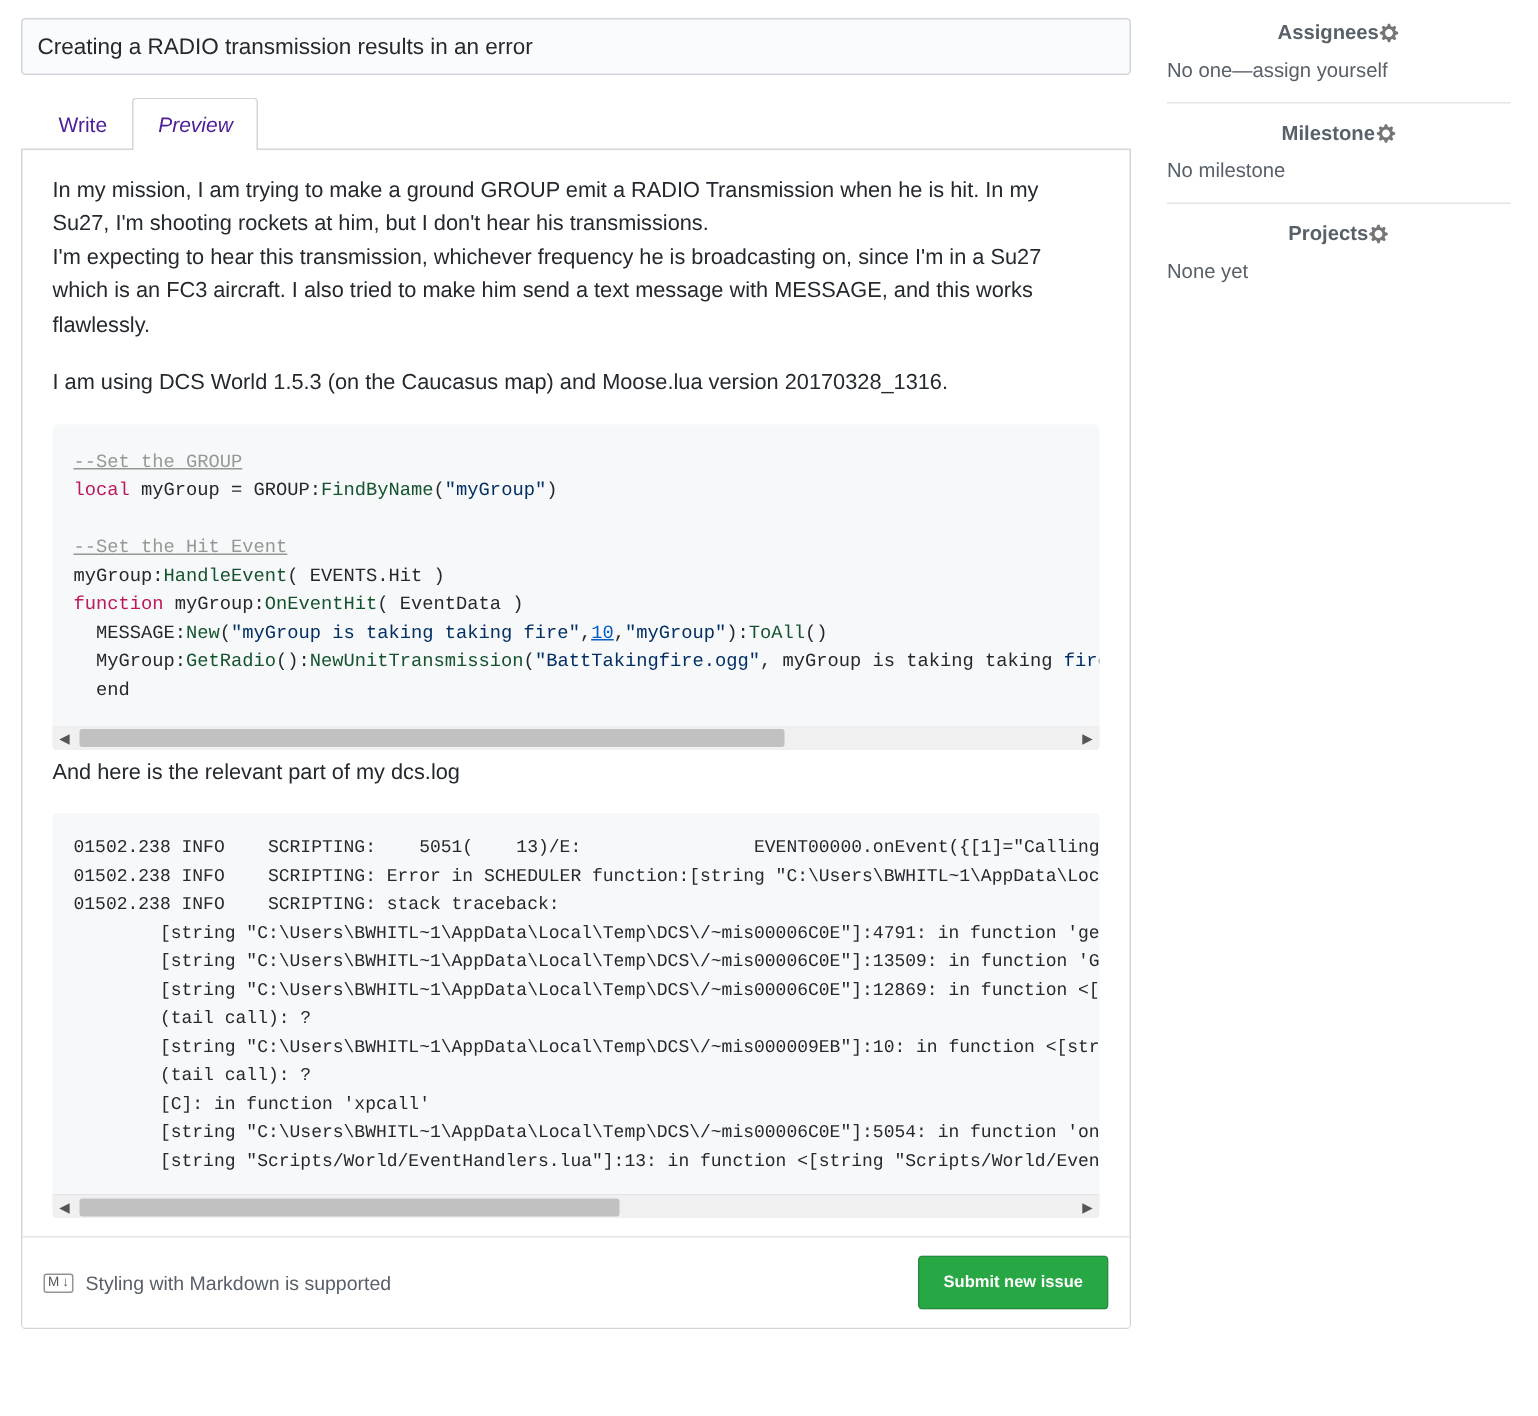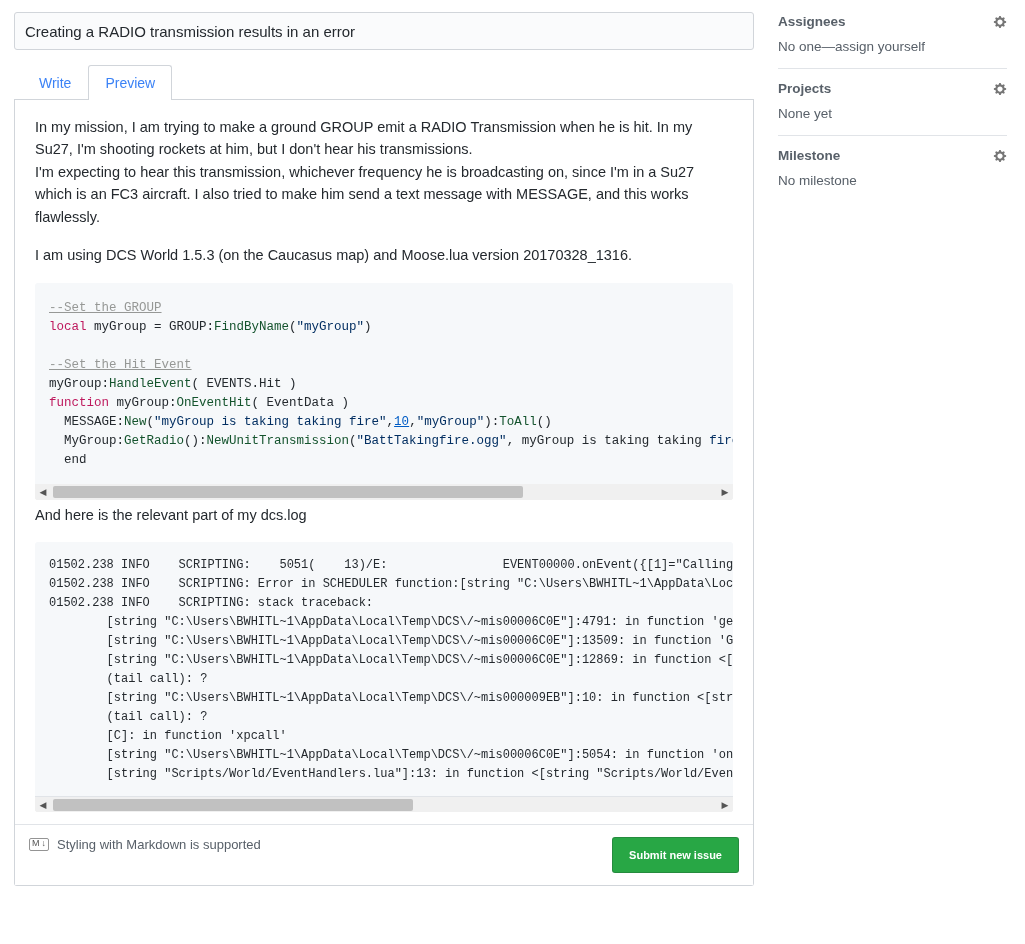--- a/index.html
+++ b/index.html
@@ -42,33 +42,34 @@
     margin-top: 14px;
     display: flex;
     align-items: flex-end;
     border-bottom: 1px solid #d1d5da;
     height: 36px;
     padding-left: 8px;
   }
   .tab {
     padding: 8px 16px 7px 16px;
     font-size: 14px;
-    color: #3b82f6;
+    color: #4c1d95;
     border: 1px solid transparent;
     border-bottom: none;
     border-radius: 3px 3px 0 0;
     margin-bottom: -1px;
     cursor: pointer;
     background: transparent;
     line-height: 19px;
   }
   .tab.active {
     background: #ffffff;
     border-color: #d1d5da;
     border-bottom-color: #ffffff;
+    font-style: italic;
   }
 
   .body-wrap {
     border: 1px solid #d1d5da;
     border-top: none;
     border-radius: 0 0 3px 3px;
     padding: 0 0 0 0;
     background: #fff;
   }
 
@@ -149,21 +150,21 @@
     margin: 18px 0 14px 0;
     font-size: 14.5px;
     color: #24292e;
   }
 
   
   .form-footer {
     border-top: 1px solid #e1e4e8;
     padding: 12px 14px;
     display: flex;
-    align-items: flex-start;
+    align-items: center;
     justify-content: space-between;
     background: #fff;
   }
   .markdown-note {
     display: flex;
     align-items: center;
     font-size: 13px;
     color: #586069;
   }
   .md-icon {
@@ -211,21 +212,21 @@
   }
   .side-section {
     border-bottom: 1px solid #e1e4e8;
     padding: 0 0 14px 0;
     margin-bottom: 12px;
   }
   .side-section:last-child { border-bottom: none; }
   .side-head {
     display: flex;
     align-items: center;
-    justify-content: space-between;
+    justify-content: center;
     margin-bottom: 10px;
   }
   .side-title {
     font-size: 13.5px;
     font-weight: bold;
     color: #586069;
   }
   .gear {
     width: 14px; height: 14px;
     color: #767676;
@@ -337,36 +338,36 @@
               <path d="M14 8.77v-1.6l-1.94-.64-.45-1.09.88-1.84-1.13-1.13-1.81.91-1.09-.45-.69-1.92h-1.6l-.63 1.94-1.11.45-1.84-.88-1.13 1.13.91 1.81-.45 1.09L0 7.23v1.59l1.94.64.45 1.09-.88 1.84 1.13 1.13 1.81-.91 1.09.45.69 1.92h1.59l.63-1.94 1.11-.45 1.84.88 1.13-1.13-.92-1.81.47-1.09L14 8.75v.02zM7 11c-1.66 0-3-1.34-3-3s1.34-3 3-3 3 1.34 3 3-1.34 3-3 3z"></path>
             </svg>
         </span>
       </div>
       <div class="side-empty">No one—assign yourself</div>
     </div>
 
 
     <div class="side-section">
       <div class="side-head">
+        <span class="side-title">Milestone</span>
+        <span class="gear">
+          <svg viewBox="0 0 14 16" width="14" height="14" fill="currentColor">
+              <path d="M14 8.77v-1.6l-1.94-.64-.45-1.09.88-1.84-1.13-1.13-1.81.91-1.09-.45-.69-1.92h-1.6l-.63 1.94-1.11.45-1.84-.88-1.13 1.13.91 1.81-.45 1.09L0 7.23v1.59l1.94.64.45 1.09-.88 1.84 1.13 1.13 1.81-.91 1.09.45.69 1.92h1.59l.63-1.94 1.11-.45 1.84.88 1.13-1.13-.92-1.81.47-1.09L14 8.75v.02zM7 11c-1.66 0-3-1.34-3-3s1.34-3 3-3 3 1.34 3 3-1.34 3-3 3z"></path>
+            </svg>
+        </span>
+      </div>
+      <div class="side-empty">No milestone</div>
+    </div>
+
+    <div class="side-section">
+      <div class="side-head">
         <span class="side-title">Projects</span>
         <span class="gear">
           <svg viewBox="0 0 14 16" width="14" height="14" fill="currentColor">
               <path d="M14 8.77v-1.6l-1.94-.64-.45-1.09.88-1.84-1.13-1.13-1.81.91-1.09-.45-.69-1.92h-1.6l-.63 1.94-1.11.45-1.84-.88-1.13 1.13.91 1.81-.45 1.09L0 7.23v1.59l1.94.64.45 1.09-.88 1.84 1.13 1.13 1.81-.91 1.09.45.69 1.92h1.59l.63-1.94 1.11-.45 1.84.88 1.13-1.13-.92-1.81.47-1.09L14 8.75v.02zM7 11c-1.66 0-3-1.34-3-3s1.34-3 3-3 3 1.34 3 3-1.34 3-3 3z"></path>
             </svg>
         </span>
       </div>
       <div class="side-empty">None yet</div>
     </div>
 
-    <div class="side-section">
-      <div class="side-head">
-        <span class="side-title">Milestone</span>
-        <span class="gear">
-          <svg viewBox="0 0 14 16" width="14" height="14" fill="currentColor">
-              <path d="M14 8.77v-1.6l-1.94-.64-.45-1.09.88-1.84-1.13-1.13-1.81.91-1.09-.45-.69-1.92h-1.6l-.63 1.94-1.11.45-1.84-.88-1.13 1.13.91 1.81-.45 1.09L0 7.23v1.59l1.94.64.45 1.09-.88 1.84 1.13 1.13 1.81-.91 1.09.45.69 1.92h1.59l.63-1.94 1.11-.45 1.84.88 1.13-1.13-.92-1.81.47-1.09L14 8.75v.02zM7 11c-1.66 0-3-1.34-3-3s1.34-3 3-3 3 1.34 3 3-1.34 3-3 3z"></path>
-            </svg>
-        </span>
-      </div>
-      <div class="side-empty">No milestone</div>
-    </div>
-
   </div>
 </div>
 
 </body></html>

